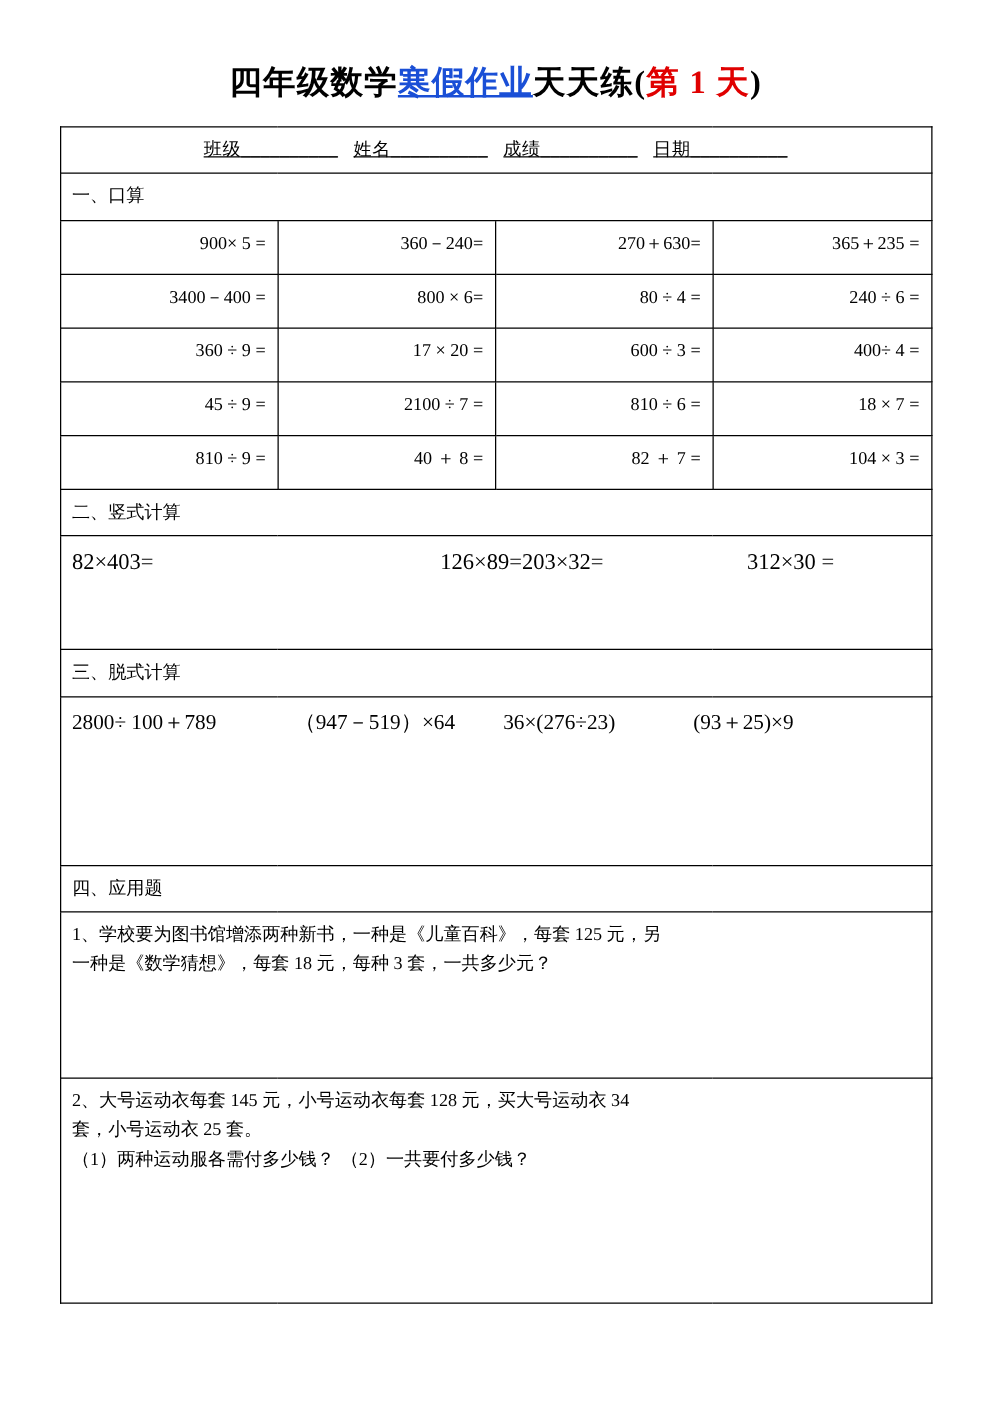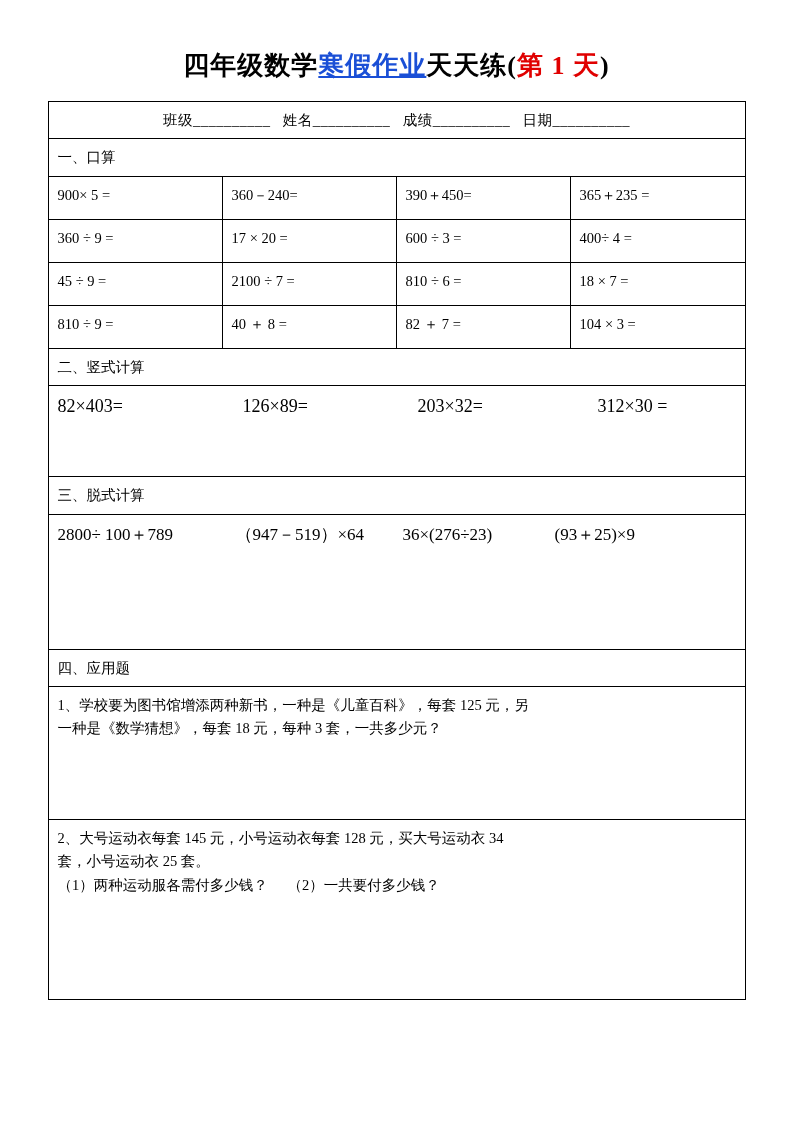--- a/index.html
+++ b/index.html
@@ -59,34 +59,35 @@
     letter-spacing: 0.5px;
   }
   .section-title {
     font-size: 15px;
     padding: 8px 9px 8px 9px;
   }
   .calc-cell {
     height: 28px;
     font-size: 14.5px;
     white-space: nowrap;
+    text-align: right;
   }
   .vertical-row td {
     height: 76px;
   }
   .vertical-inner {
     display: flex;
     width: 100%;
   }
   .vertical-inner span {
     display: block;
     font-size: 18px;
   }
   .v1 { width: 185px; }
-  .v2 { width: 175px; }
+  .v2 { width: 175px; text-align: right; }
   .v3 { width: 180px; }
   .v4 { width: auto; }
   .expr-row td {
     height: 120px;
   }
   .expr-inner {
     display: flex;
     width: 100%;
   }
   .expr-inner span {
@@ -101,24 +102,24 @@
   .word-problem {
     font-size: 15px;
     line-height: 1.85;
     padding: 8px 12px 8px 10px;
   }
   .wp1 { height: 118px; }
   .wp2 { height: 165px; }
   .sub-q {
     display: flex;
     padding-top: 2px;
-    gap: 15px;
   }
   .sub-q .q-a { width: 215px; }
   .blank-underline {
+    text-decoration: underline;
     letter-spacing: 0.5px;
   }
 </style>
 </head>
 <body>
 
 <div class="page">
 
   <h1 class="title">
     <span>四年级数学</span><span class="t-blue">寒假作业</span><span>天天练(</span><span class="t-red">第 1 天</span><span>)</span>
@@ -142,22 +143,28 @@
       </td>
     </tr>
 
     <tr>
       <td colspan="4" class="section-title">一、口算</td>
     </tr>
 
     <tr>
       <td class="calc-cell">900× 5 =</td>
       <td class="calc-cell">360－240=</td>
-      <td class="calc-cell">390＋450=</td>
+      <td class="calc-cell">270＋630=</td>
       <td class="calc-cell">365＋235 =</td>
+    </tr>
+    <tr>
+      <td class="calc-cell">3400－400 =</td>
+      <td class="calc-cell">800 × 6=</td>
+      <td class="calc-cell">80 ÷ 4 =</td>
+      <td class="calc-cell">240 ÷ 6 =</td>
     </tr>
     <tr>
       <td class="calc-cell">360 ÷ 9 =</td>
       <td class="calc-cell">17 × 20 =</td>
       <td class="calc-cell">600 ÷ 3 =</td>
       <td class="calc-cell">400÷ 4 =</td>
     </tr>
     <tr>
       <td class="calc-cell">45 ÷ 9 =</td>
       <td class="calc-cell">2100 ÷ 7 =</td>

